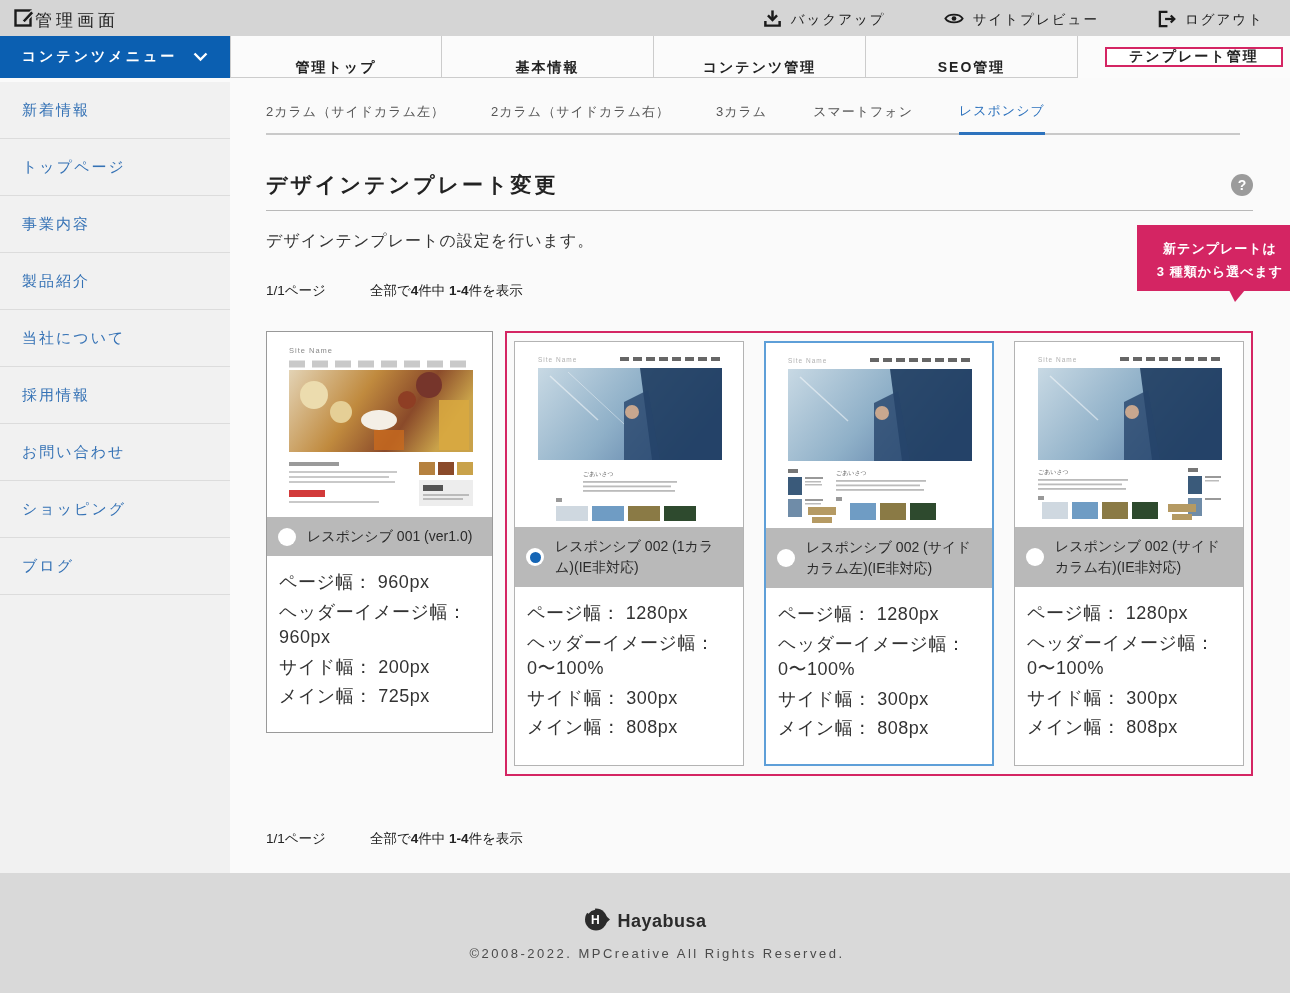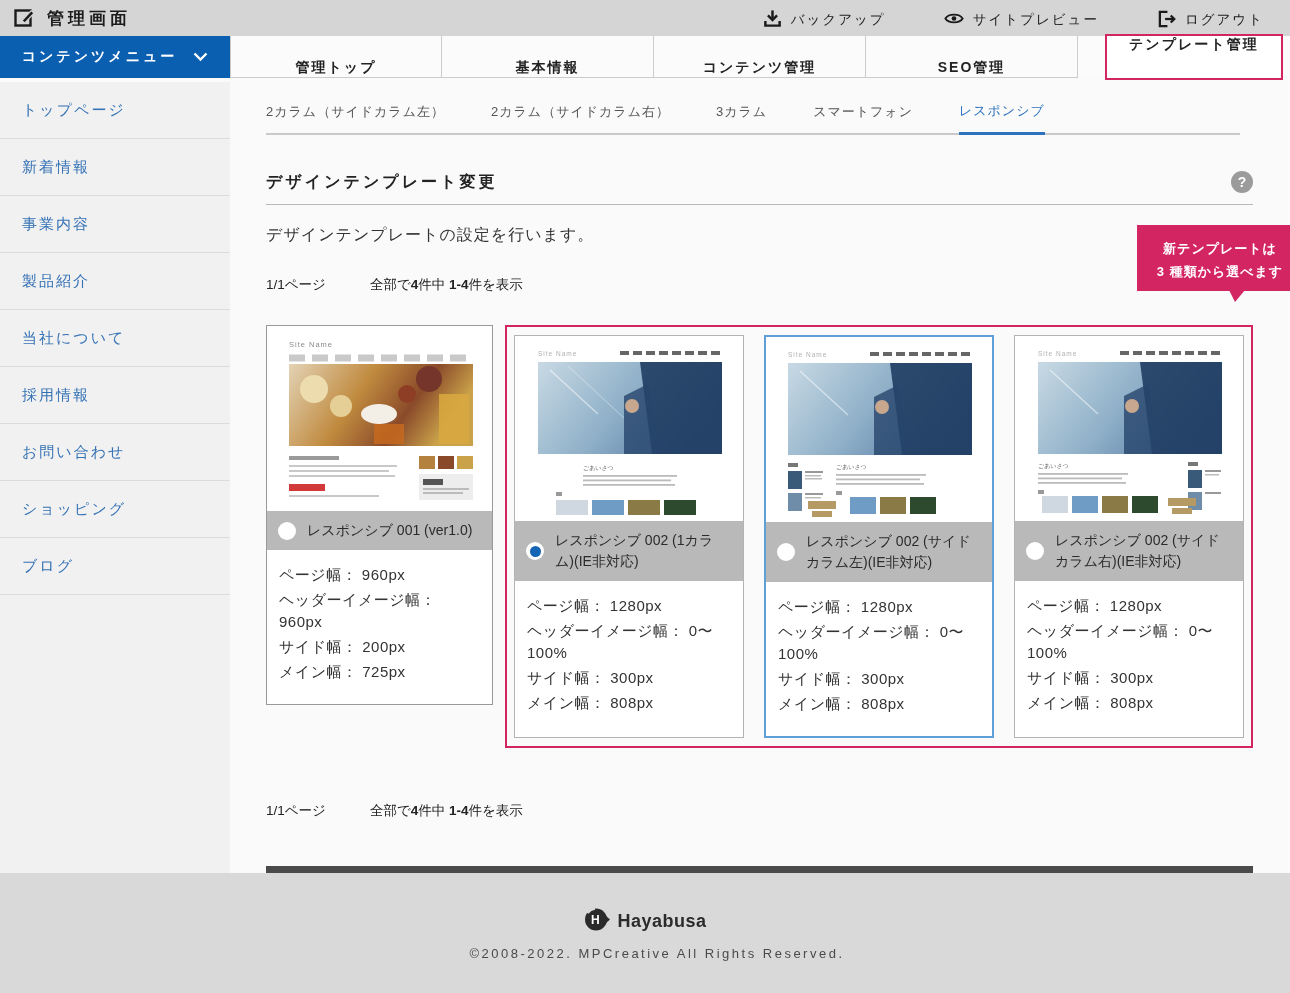--- a/index.html
+++ b/index.html
@@ -3,50 +3,50 @@
 <meta charset="utf-8">
 <style>
   * { margin:0; padding:0; box-sizing:border-box; }
   html,body { width:1290px; height:993px; }
   body { font-family:"Liberation Sans","DejaVu Sans",sans-serif; color:#222; background:#fafafa; }
   .page { position:relative; width:1290px; height:993px; overflow:hidden; background:#fafafa; }
 
   
   .topbar { position:absolute; top:0; left:0; width:1290px; height:40px; background:#d5d5d5;
             display:flex; align-items:center; justify-content:space-between; padding:0 26px 0 14px; }
-  .app-title { display:flex; gap:12px; font-size:17px; font-weight:bold; letter-spacing:4px; color:#1b1b1b; }
+  .app-title { display:flex; align-items:center; gap:0; font-size:17px; font-weight:normal; letter-spacing:4px; color:#1b1b1b; }
   .top-actions { display:flex; align-items:center; gap:58px; }
   .top-action { display:flex; align-items:center; gap:9px; font-size:13.5px; letter-spacing:2px; color:#1b1b1b; cursor:pointer; }
 
   
   .navrow { position:absolute; top:36px; left:0; width:1290px; height:42px; background:#fbfbfb; display:flex; }
   .menu-btn { width:230px; height:42px; background:#0b5fb1; color:#fff; font-size:14px; font-weight:bold; letter-spacing:3px;
               display:flex; align-items:center; justify-content:center; gap:16px; cursor:pointer; }
   .tabs { display:flex; height:42px; }
   .tab { width:212px; height:42px; background:#fbfbfb; border-right:1px solid #ccc; border-bottom:1px solid #ccc;
          display:flex; align-items:flex-end; justify-content:center; font-size:14px; font-weight:bold; letter-spacing:2px; cursor:pointer; }
   .tab:first-child { border-left:1px solid #ccc; }
   .tab-active-wrap { flex:1; display:flex; align-items:center; justify-content:flex-start; padding-left:27px; }
-  .tab-active { height:46px; padding:0 22px; background:#fff; border:2px solid #d42563; display:flex; align-items:flex-start;
+  .tab-active { height:20px; padding:0 22px; background:#fff; border:2px solid #d42563; display:flex; align-items:center;
                 font-size:14px; font-weight:bold; letter-spacing:2px; cursor:pointer; }
 
   
   .sidebar { position:absolute; top:82px; left:0; width:230px; height:791px; background:#f1f1f1; }
   .side-item { height:57px; display:flex; align-items:center; padding-left:22px; font-size:15px; letter-spacing:2px;
                color:#3572b5; border-bottom:1px solid #dcdcdc; cursor:pointer; }
 
   
   .main { position:absolute; top:82px; left:230px; width:1060px; height:791px; background:#fafafa; padding:0 37px 0 36px; }
 
   .subtabs { margin-top:16px; width:974px; border-bottom:2px solid #c9c9c9; display:flex; align-items:flex-end; gap:46px; height:37px; }
   .subtab { font-size:13px; color:#555; letter-spacing:1px; padding-bottom:12px; cursor:pointer; white-space:nowrap; }
   .subtab.active { color:#2d72bd; border-bottom:3px solid #2d72bd; margin-bottom:-2px; }
 
   .title-row { margin-top:36px; display:flex; align-items:center; justify-content:space-between; }
-  .page-title { font-size:16px; font-weight:bold; letter-spacing:3px; color:#222; }
+  .page-title { font-size:21px; font-weight:bold; letter-spacing:3px; color:#222; }
   .help { width:22px; height:22px; border-radius:50%; background:#9b9b9b; color:#fff; font-size:14px; font-weight:bold;
           display:flex; align-items:center; justify-content:center; cursor:pointer; }
   .divider { margin-top:11px; border-bottom:1px solid #b9b9b9; width:987px; }
 
   .desc { margin-top:20px; font-size:16px; color:#333; letter-spacing:1px; }
 
   .pager { margin-top:30px; font-size:13.5px; color:#222; display:flex; gap:44px; }
   .pager b { font-weight:bold; }
 
   
@@ -62,21 +62,21 @@
   .group .card { width:230px; border:1px solid #b3b3b3; }
   .group .card.focused { border:2px solid #5e9fd8; }
 
   .thumb { height:185px; padding:8px 0 0 0; display:flex; justify-content:center; background:#fff; }
   .label-bar { background:#b9b9b9; color:#2b2b2b; font-size:14px; display:flex; align-items:center; gap:11px;
                padding:9px 11px; line-height:1.5; min-height:36px; cursor:pointer; }
   .group .label-bar { min-height:55px; }
   .radio { flex:0 0 18px; width:18px; height:18px; border-radius:50%; background:#fff; display:flex; align-items:center; justify-content:center; cursor:pointer; }
   .radio .dot { display:none; width:11px; height:11px; border-radius:50%; background:#1565b5; }
   .radio.selected .dot { display:block; }
-  .specs { padding:14px 12px 18px 12px; font-size:15px; color:#333; line-height:1.42; letter-spacing:0.5px; background:#fff; }
+  .specs { padding:14px 12px 18px 12px; font-size:18px; color:#333; line-height:1.42; letter-spacing:0.5px; background:#fff; }
   .specs div { margin-bottom:4px; }
 
   .pager.bottom { margin-top:54px; }
 
   .save-bar { margin-top:46px; width:987px; height:36px; background:#4a4a4a; color:#fff; font-size:16px;
               letter-spacing:1.4em; text-indent:1.4em; display:flex; align-items:center; justify-content:center; cursor:pointer; border:none; }
 
   
   .footer { position:absolute; top:873px; left:0; width:1290px; height:120px; background:#d9d9d9;
             display:flex; flex-direction:column; align-items:center; justify-content:center; gap:9px; }
@@ -158,22 +158,22 @@
         </div>
     </div>
     <div class="tab-active-wrap">
       <div class="tab-active">
           <span>テンプレート管理</span>
         </div>
     </div>
   </div>
 
   <div class="sidebar">
+    <div class="side-item">新着情報</div>
     <div class="side-item">トップページ</div>
-    <div class="side-item">新着情報</div>
     <div class="side-item">事業内容</div>
     <div class="side-item">製品紹介</div>
     <div class="side-item">当社について</div>
     <div class="side-item">採用情報</div>
     <div class="side-item">お問い合わせ</div>
     <div class="side-item">ショッピング</div>
     <div class="side-item">ブログ</div>
   </div>
 
   <div class="main">

